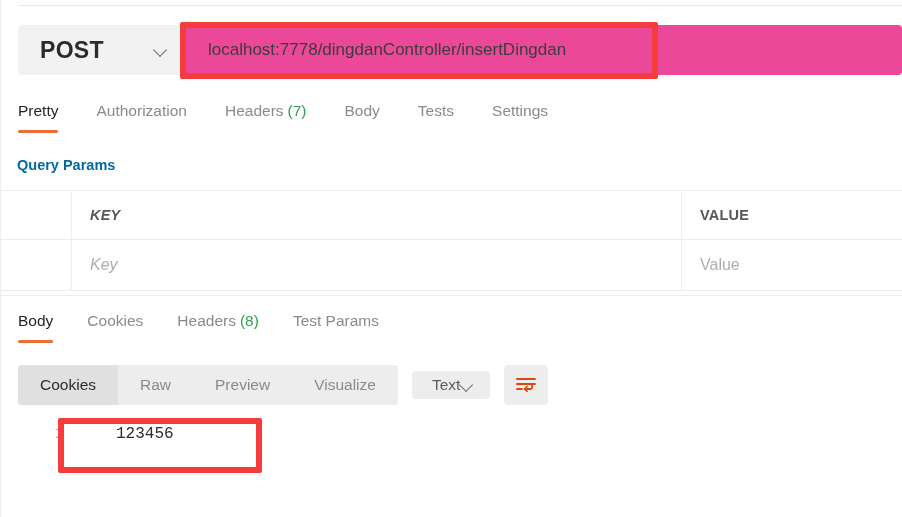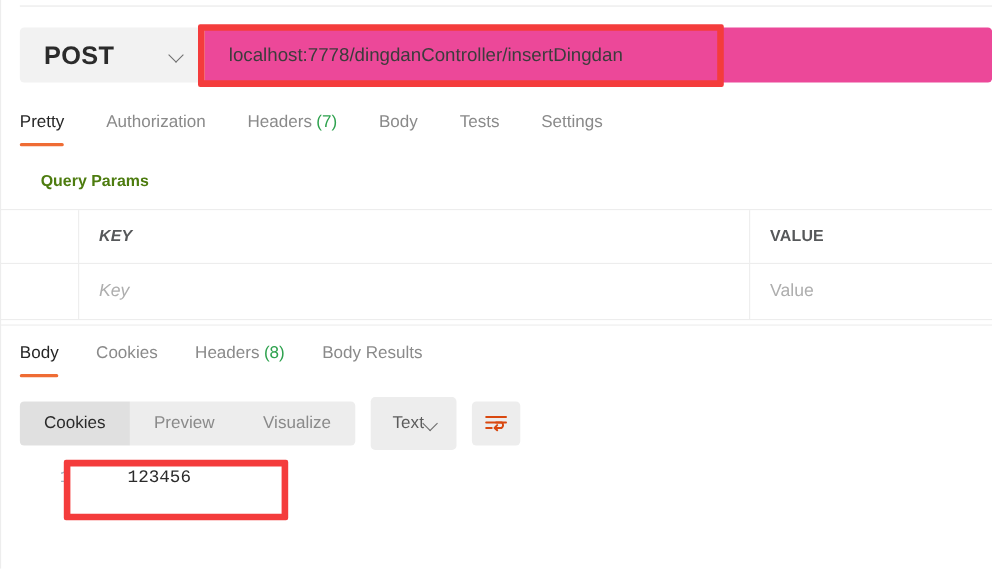--- a/index.html
+++ b/index.html
@@ -118,24 +118,24 @@
     left: 0; bottom: 0;
     width: 100%; height: 3px;
     background: #ef6c34;
     border-radius: 2px;
   }
   .cnt { color: #2fa24f; margin-left: 4px; }
 
   
   .qp-title {
     position: absolute;
-    left: 37px; top: 157px;
+    left: 17px; top: 157px;
     font-size: 14.5px;
     font-weight: bold;
-    color: #4d7c0f;
+    color: #0369a1;
   }
 
   .table {
     position: absolute;
     left: 0; top: 190px;
     width: 902px;
   }
   .trow {
     display: flex;
     border-top: 1px solid #ededed;
@@ -221,21 +221,21 @@
   }
   .seg.sel {
     background: #e0e0e0;
     color: #2b2b2b;
   }
   .type-select {
     display: flex;
     align-items: center;
     background: #ededed;
     border-radius: 4px;
-    height: 48px;
+    height: 28px;
     padding: 0 16px 0 20px;
     cursor: pointer;
   }
   .type-label { font-size: 15.5px; color: #5c5c5c; }
   .wrap-btn {
     width: 44px; height: 40px;
     background: #ededed;
     border-radius: 4px;
     display: flex;
     align-items: center;
@@ -339,28 +339,31 @@
     <div class="tab active">
       <span>Body</span>
     </div>
     <div class="tab">
       <span>Cookies</span>
     </div>
     <div class="tab">
       <span>Headers</span><span class="cnt">(8)</span>
     </div>
     <div class="tab">
-      <span>Body Results</span>
+      <span>Test Params</span>
     </div>
   </div>
 
   <div class="fmt-bar">
     <div class="seg-group">
       <div class="seg sel">
         <span>Cookies</span>
+      </div>
+      <div class="seg">
+        <span>Raw</span>
       </div>
       <div class="seg">
         <span>Preview</span>
       </div>
       <div class="seg">
         <span>Visualize</span>
       </div>
     </div>
 
     <div class="type-select">

